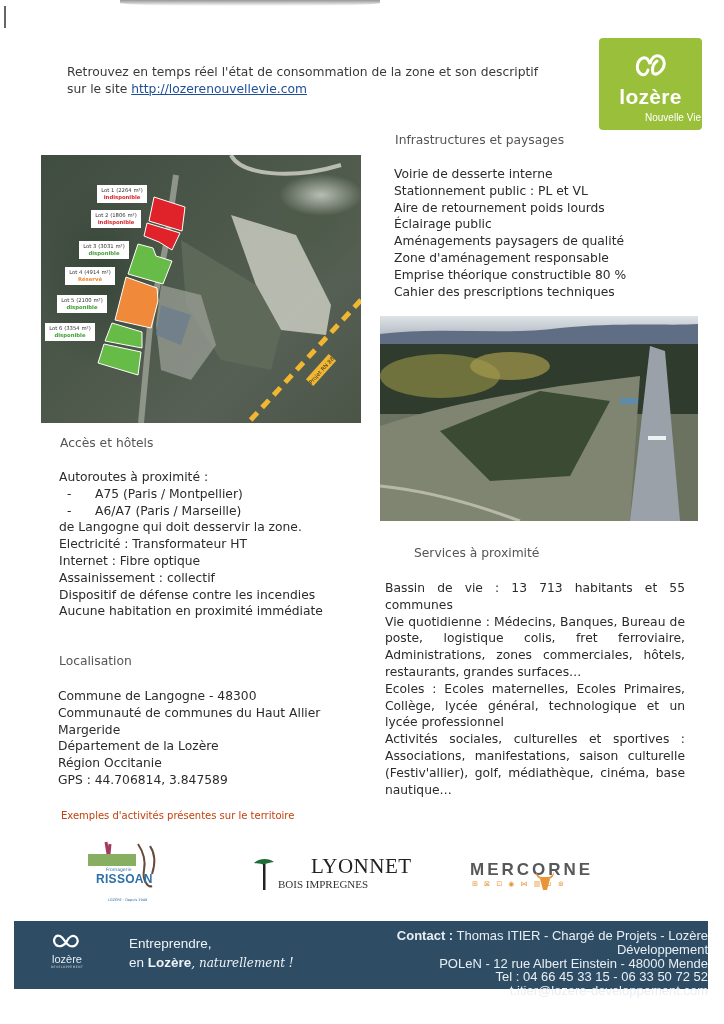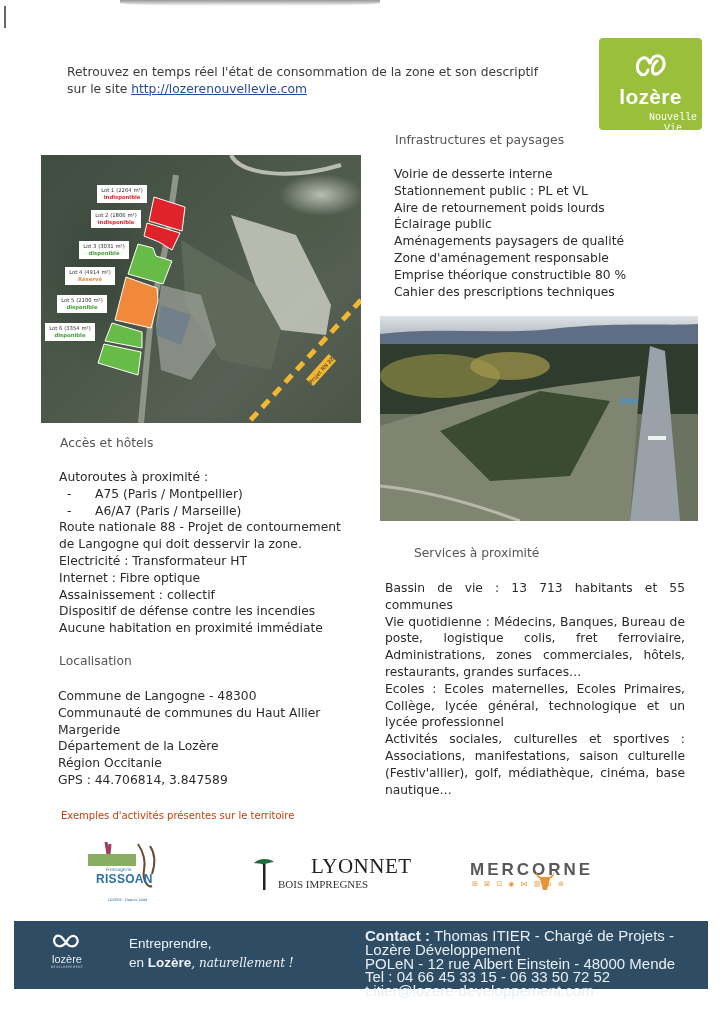--- a/index.html
+++ b/index.html
@@ -8,21 +8,21 @@
 
   .scan-shadow { position: absolute; top: 0; left: 120px; width: 260px; height: 6px; border-radius: 0 0 50% 50%; background: linear-gradient(#6a6a6a, rgba(255,255,255,0)); opacity: .7; }
   .scan-mark { position: absolute; left: 4px; top: 6px; width: 2px; height: 22px; background: #666; }
 
   .intro { position: absolute; left: 67px; top: 64px; width: 520px; font-size: 12.3px; line-height: 17px; color: #3a3a3a; }
   .intro a { color: #1f4e9a; text-decoration: underline; }
 
   .brand-logo { position: absolute; left: 599px; top: 38px; width: 103px; height: 92px; background: #9abf3a; border-radius: 4px; color: #fff; text-align: center; }
   .brand-logo .mark { position: absolute; left: 34px; top: 14px; width: 36px; height: 26px; }
   .brand-logo .name { position: absolute; top: 47px; left: 0; width: 100%; font-size: 21px; font-weight: bold; letter-spacing: .3px; font-family: "Liberation Sans", sans-serif; }
-  .brand-logo .sub { position: absolute; top: 74px; left: 0; width: 100%; font-size: 10px; font-family: Liberation Mono, monospace; padding-left: 45px; }
+  .brand-logo .sub { position: absolute; top: 74px; left: 0; width: 100%; font-size: 10px; font-family: Liberation Sans, sans-serif; padding-left: 45px; }
 
   .section-title { position: absolute; font-size: 12.3px; color: #555; font-family: "DejaVu Sans", sans-serif; }
   .text-block { position: absolute; font-size: 12.3px; line-height: 16.8px; color: #2b2b2b; }
   .text-block .line { white-space: nowrap; }
   .text-block .indent { padding-left: 8px; }
   .text-block .indent .dash { display: inline-block; width: 28px; }
   .justify { text-align: justify; text-align-last: left; white-space: normal !important; }
 
   
   .map { position: absolute; left: 41px; top: 155px; width: 320px; height: 268px; overflow: hidden;
@@ -52,21 +52,21 @@
   .mercorne .pattern { position: absolute; left: 2px; top: 20px; font-size: 7px; letter-spacing: 2px; color: #e8953a; }
 
   .ref-tiny { position: absolute; left: 650px; top: 906px; font-size: 4px; color: #c8c8c8; }
 
   .footer { position: absolute; left: 14px; top: 921px; width: 694px; height: 68px; background: #2e4d65; color: #fff; }
   .footer .flogo { position: absolute; left: 28px; top: 10px; width: 50px; text-align: center; }
   .footer .flogo .fname { font-family: "Liberation Sans", sans-serif; font-size: 11px; color: #e8eef3; margin-top: -2px; }
   .footer .flogo .fsub { font-size: 3px; color: #cfd8df; letter-spacing: .5px; }
   .footer .slogan { position: absolute; left: 115px; top: 13px; font-family: "Liberation Sans", sans-serif; font-size: 13.5px; line-height: 19px; color: #eef3f6; }
   .footer .slogan .script { font-family: "DejaVu Serif", serif; font-style: italic; font-size: 12px; }
-  .footer .contact { position: absolute; left: 351px; top: 8px; font-family: "Liberation Sans", sans-serif; font-size: 15px; line-height: 13.8px; color: #e8eef3; }
+  .footer .contact { position: absolute; left: 351px; top: 8px; font-family: "Liberation Sans", sans-serif; font-size: 13px; line-height: 13.8px; color: #e8eef3; text-align: right; }
   .footer .contact b { font-weight: bold; }
 </style>
 </head>
 <body>
 
 <div class="scan-shadow"></div>
 <div class="scan-mark"></div>
 
 <div class="intro">
   <div>Retrouvez en temps réel l'état de consommation de la zone et son descriptif</div>
@@ -164,21 +164,20 @@
     <rect x="240" y="82" width="18" height="6" fill="#5c8ca8"></rect>
     <path d="M0 170 C50 175 100 190 140 205" stroke="#b8b8a8" stroke-width="3" fill="none"></path>
   </svg>
 </div>
 
 <div class="section-title" style="left:60px;top:436px;">Accès et hôtels</div>
 <div class="text-block" style="left:59px;top:469px;width:320px;">
   <div class="line">Autoroutes à proximité :</div>
   <div class="line indent"><span class="dash">-</span><span>A75 (Paris / Montpellier)</span></div>
   <div class="line indent"><span class="dash">-</span><span>A6/A7 (Paris / Marseille)</span></div>
-  <div class="line">Route nationale 88 - Projet de contournement</div>
   <div class="line">de Langogne qui doit desservir la zone.</div>
   <div class="line">Electricité : Transformateur HT</div>
   <div class="line">Internet : Fibre optique</div>
   <div class="line">Assainissement : collectif</div>
   <div class="line">Dispositif de défense contre les incendies</div>
   <div class="line">Aucune habitation en proximité immédiate</div>
 </div>
 
 <div class="section-title" style="left:59px;top:654px;">Localisation</div>
 <div class="text-block" style="left:58px;top:688px;width:320px;">

